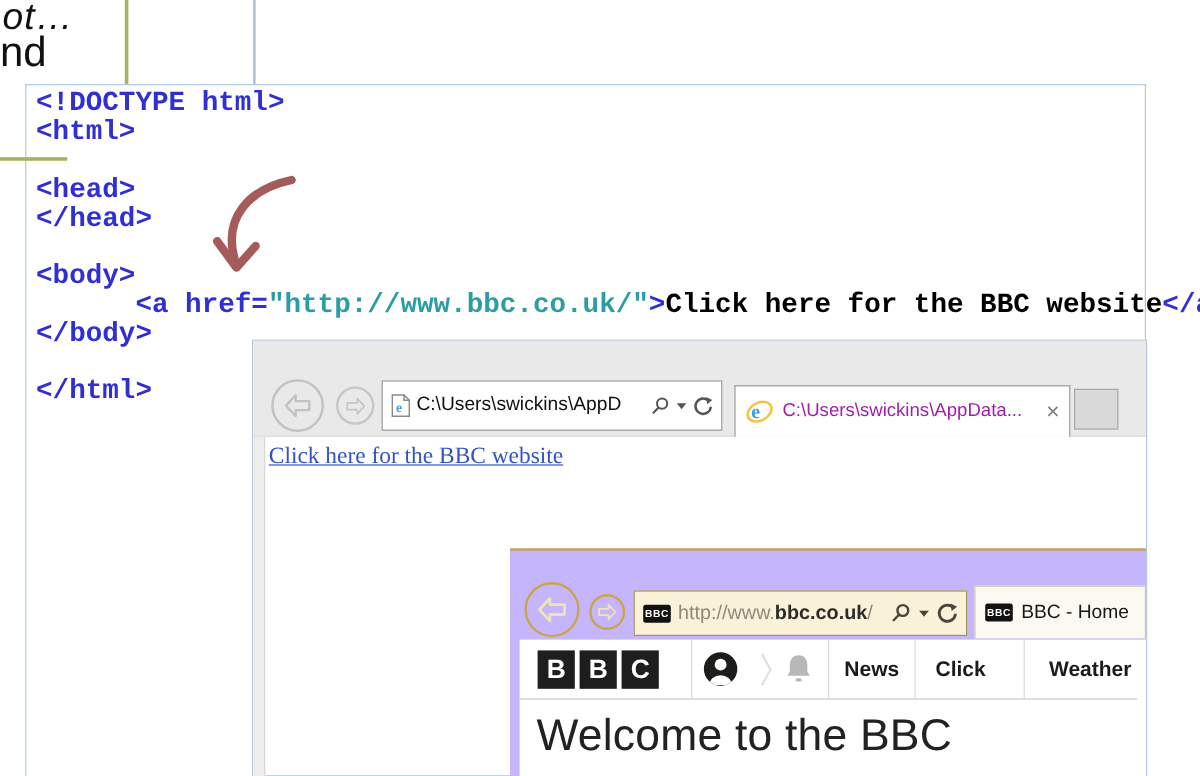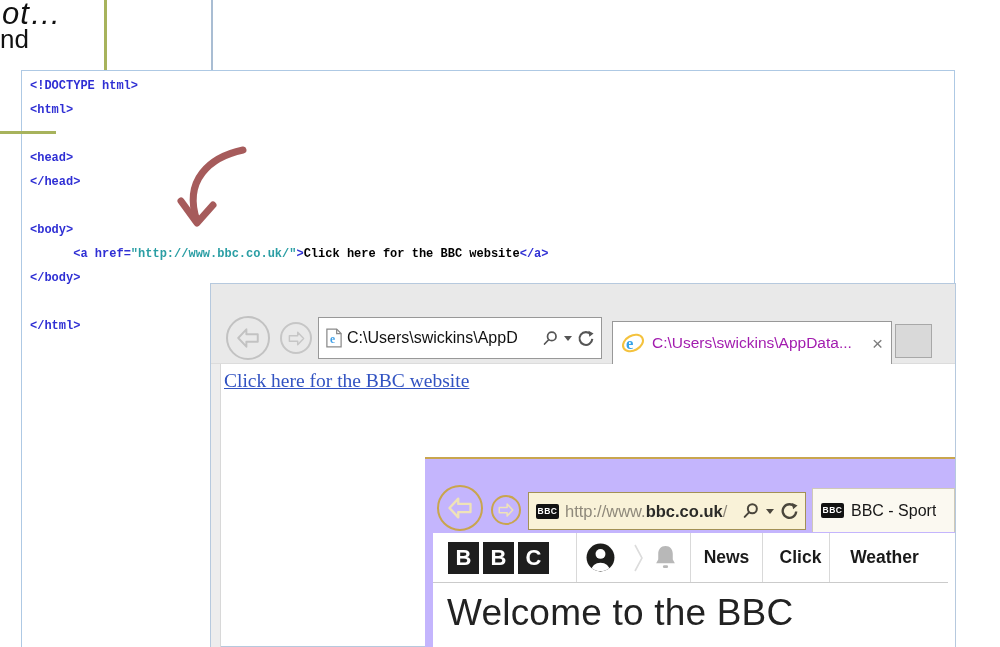--- a/index.html
+++ b/index.html
@@ -2,30 +2,30 @@
 <html><head>
 <meta charset="utf-8">
 <style>
   html,body{margin:0;padding:0;background:#888;}
   .slide{position:relative;width:1000px;height:647px;background:#ffffff;overflow:hidden;
          font-family:"Liberation Sans",sans-serif;margin:0 auto;}
 
   
   .frag-text1{position:absolute;left:2px;top:-4px;font-size:31px;font-style:italic;color:#111;
               letter-spacing:1px;z-index:1;}
-  .frag-text2{position:absolute;left:0px;top:24px;font-size:26px;color:#111;z-index:1;}
+  .frag-text2{position:absolute;left:0px;top:24px;font-size:35px;color:#111;z-index:1;}
   .olive-v{position:absolute;left:104px;top:0;width:3px;height:70px;background:#a7b35c;z-index:1;}
   .olive-h{position:absolute;left:0;top:131px;width:56px;height:3px;background:#a7b35c;z-index:3;}
   .bluegray-v{position:absolute;left:211px;top:0;width:2px;height:72px;background:#a9bdd3;z-index:1;}
 
   
   .code-panel{position:absolute;left:21px;top:70px;width:934px;height:600px;background:#fff;
               border:1px solid #aec9e4;z-index:2;box-sizing:border-box;}
   .code-pre{margin:0;padding:3px 0 0 8px;font-family:"Liberation Mono",monospace;
-            font-weight:bold;font-size:12px;line-height:24px;white-space:pre;}
+            font-weight:bold;font-size:23px;line-height:24px;white-space:pre;}
   .code-line{height:24px;}
   .c-tag{color:#2f2fd4;}
   .c-string{color:#2a9ea4;}
   .c-plain{color:#000000;}
 
   
   .info-box{position:absolute;left:237px;top:13px;width:756px;height:170px;background:#fff;
             border:4px solid #000;box-sizing:border-box;z-index:7;
             font-size:22px;line-height:30.5px;letter-spacing:0.2px;color:#151515;
             padding:5px 10px 0 13px;white-space:pre-line;}
@@ -180,21 +180,21 @@
         <path d="M7.8 11.5 L3 16.5" stroke="#4a463c" stroke-width="2.2" stroke-linecap="round"></path>
       </svg>
       <span class="b2-caret"></span>
       <svg width="18" height="18" viewBox="0 0 20 20">
         <path d="M16.5 5.5 A7.5 7.5 0 1 0 18 10.5" fill="none" stroke="#4a463c" stroke-width="2.6"></path>
         <path d="M13.5 1 L19.5 4 L14.5 8 Z" fill="#4a463c"></path>
       </svg>
     </div>
     <div class="b2-tab">
       <span class="bbc-favicon">BBC</span>
-      <span class="b2-tab-title">BBC - Sport</span>
+      <span class="b2-tab-title">BBC - Home</span>
     </div>
 
     <div class="bbc-page">
       <div class="bbc-nav">
         <div class="bbc-logo" id="bbc-logo">
             <div class="bbc-block">B</div>
             <div class="bbc-block">B</div>
             <div class="bbc-block">C</div>
           </div>
         <div class="nav-sep" style="left:143px"></div>
@@ -211,20 +211,20 @@
         <svg class="bbc-chevron" width="12" height="34" viewBox="0 0 12 34">
           <path d="M2 4 L9 17 L2 30" fill="none" stroke="#dcdcdc" stroke-width="1.6"></path>
         </svg>
         <svg class="bbc-bell" width="25" height="27" viewBox="0 0 24 26">
           <path d="M12 2 C7.5 2 5 5.4 5 9.5 V15 L3 18.5 H21 L19 15 V9.5 C19 5.4 16.5 2 12 2 Z" fill="#b8b8b8"></path>
           <rect x="9.5" y="20.5" width="5" height="2.6" rx="1.3" fill="#b8b8b8"></rect>
         </svg>
         <div id="bbc-nav-cells">
             <div class="bbc-nav-cell" style="left: 257px; width: 72px;">News</div>
             <div class="bbc-nav-cell" style="left: 329px; width: 76px;">Click</div>
-            <div class="bbc-nav-cell" style="left: 396px; width: 110px;">Weather</div>
+            <div class="bbc-nav-cell" style="left: 420px; width: 110px;">Weather</div>
           </div>
       </div>
       <div class="bbc-heading">Welcome to the BBC</div>
     </div>
   </div>
 
 </div>
 
 </body></html>

